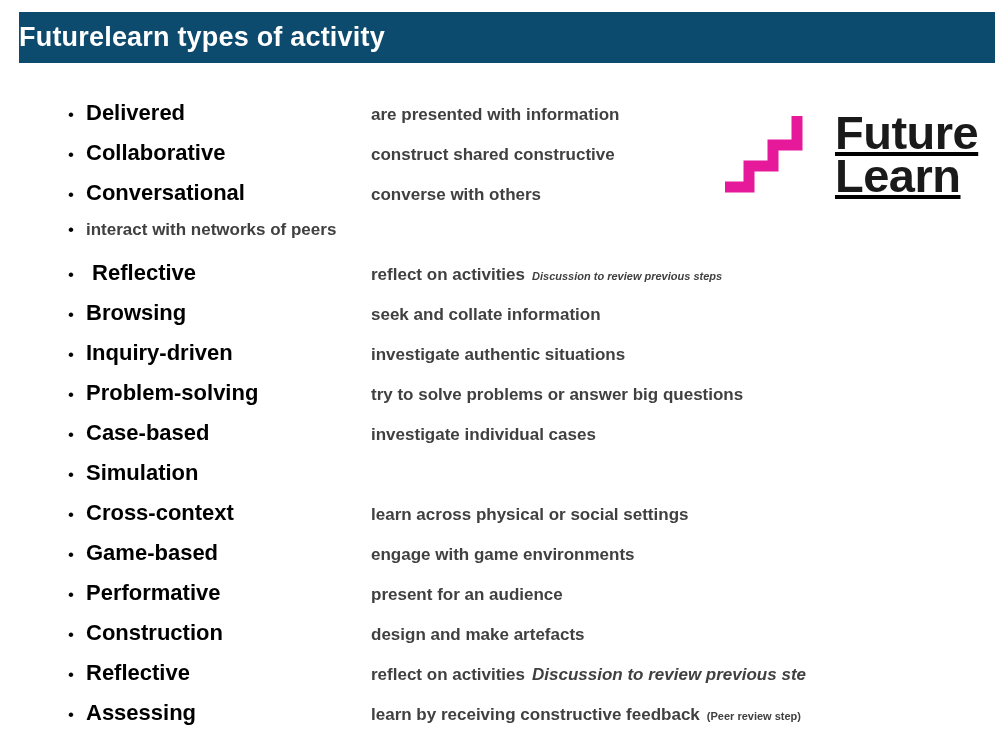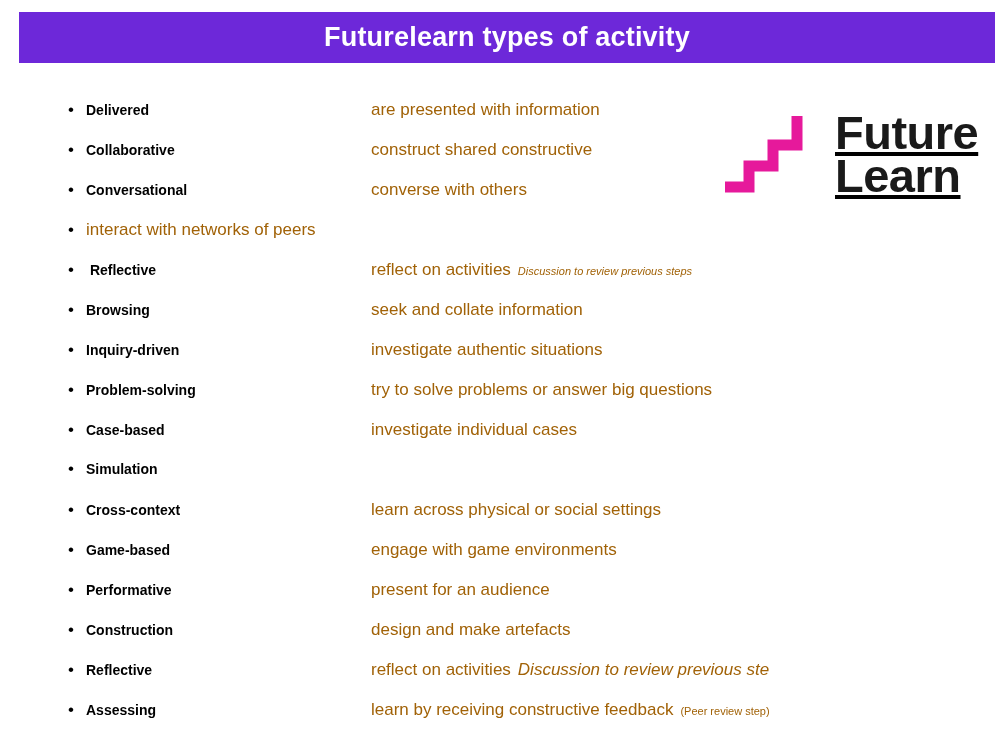--- a/index.html
+++ b/index.html
@@ -15,24 +15,23 @@
     position: relative;
   }
 
   
   #title-banner {
     position: absolute;
     left: 19px;
     top: 12px;
     width: 976px;
     height: 51px;
-    background: #6d28d9;
+    background: #0c4a6e;
     display: flex;
     align-items: center;
-    justify-content: center;
   }
   #title-banner .title-text {
     color: #ffffff;
     font-size: 27px;
     font-weight: bold;
     letter-spacing: 0.2px;
     line-height: 1;
     white-space: nowrap;
   }
 
@@ -86,29 +85,29 @@
     font-size: 17px;
     line-height: 1;
     text-align: left;
     padding-left: 6px;
     box-sizing: border-box;
   }
   .row-term {
     width: 285px;
     flex: none;
     color: #000000;
-    font-size: 14px;
+    font-size: 22px;
     font-weight: bold;
     white-space: pre;
   }
   .row-desc {
     flex: 1 1 auto;
-    color: #a16207;
+    color: #404040;
     font-size: 17px;
-    font-weight: normal;
+    font-weight: bold;
     white-space: nowrap;
     overflow: hidden;
   }
   .row-note {
     margin-left: 7px;
   }
   .note-small-italic {
     font-size: 11px;
     font-style: italic;
     margin-top: 45px;

